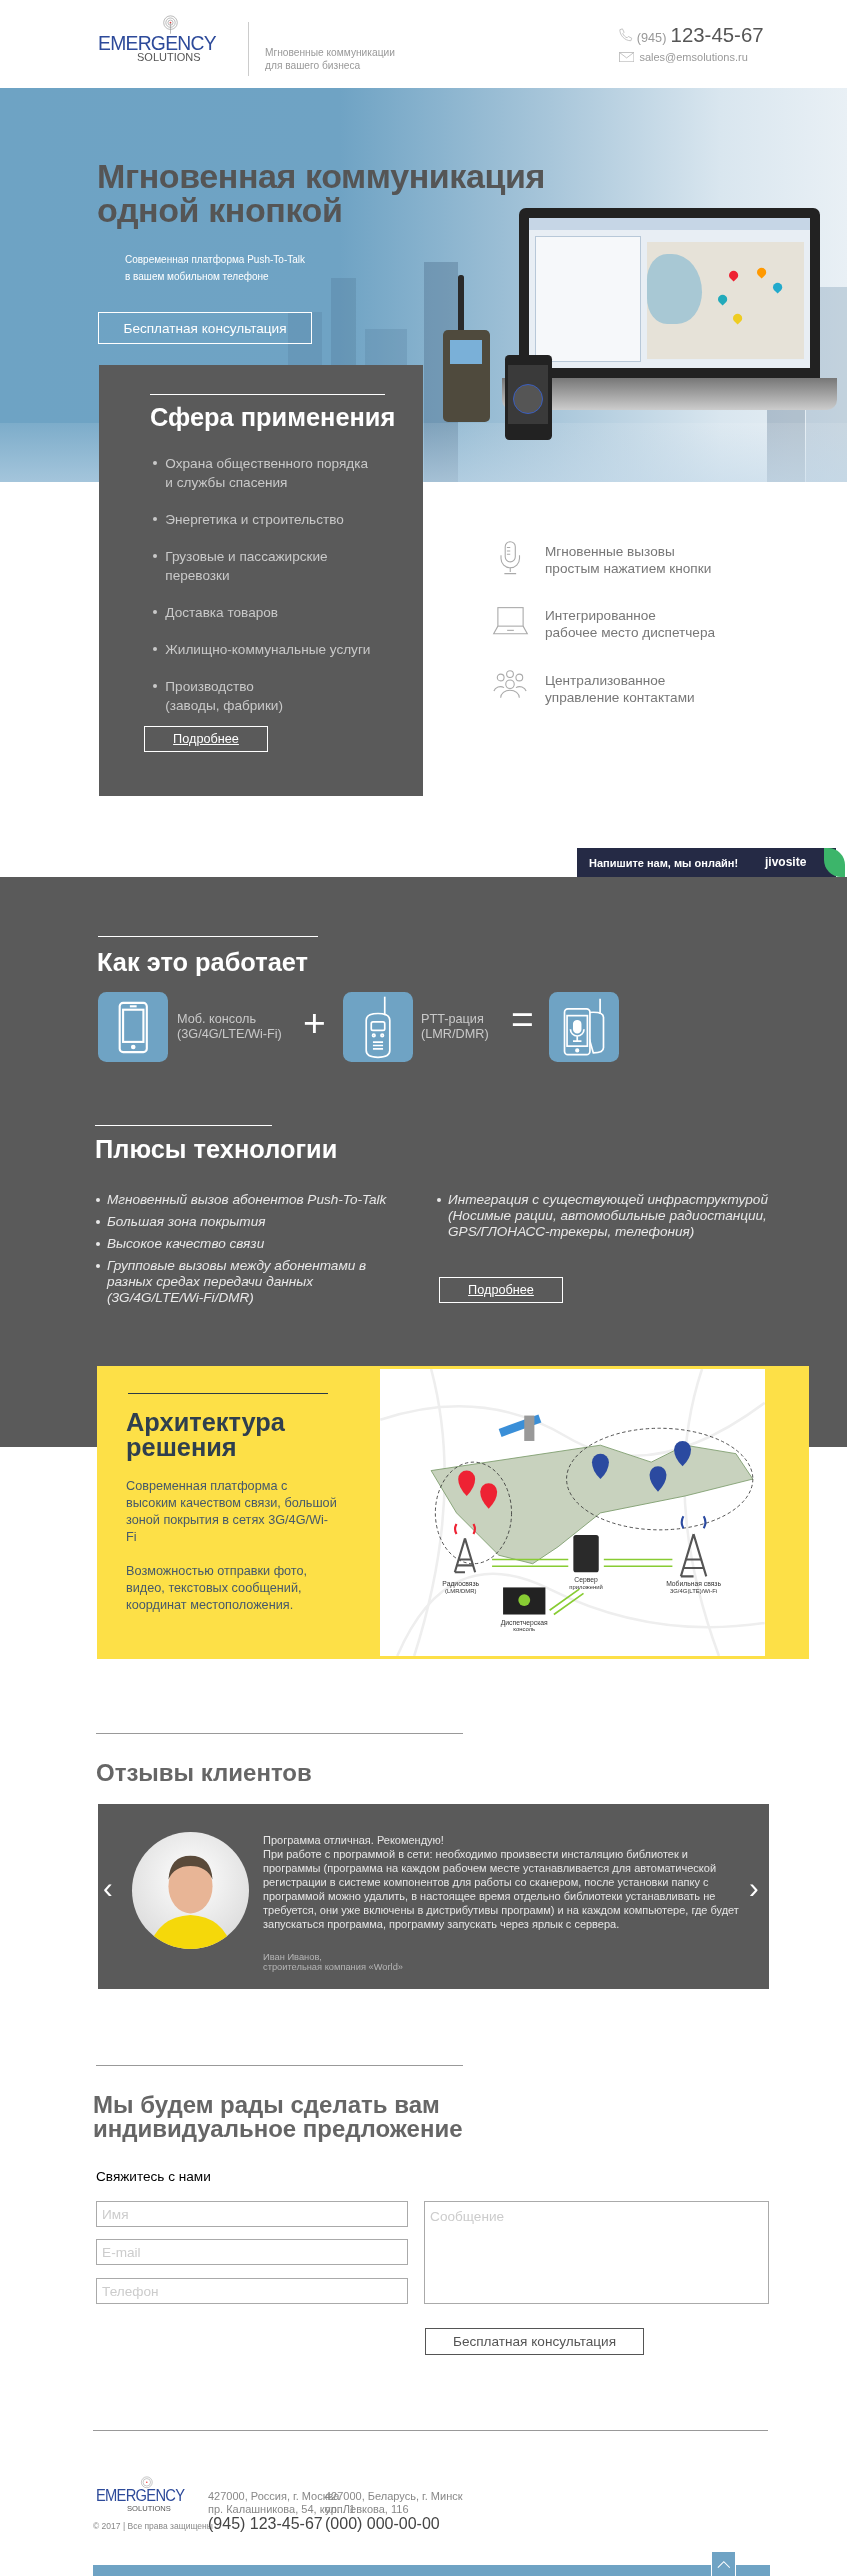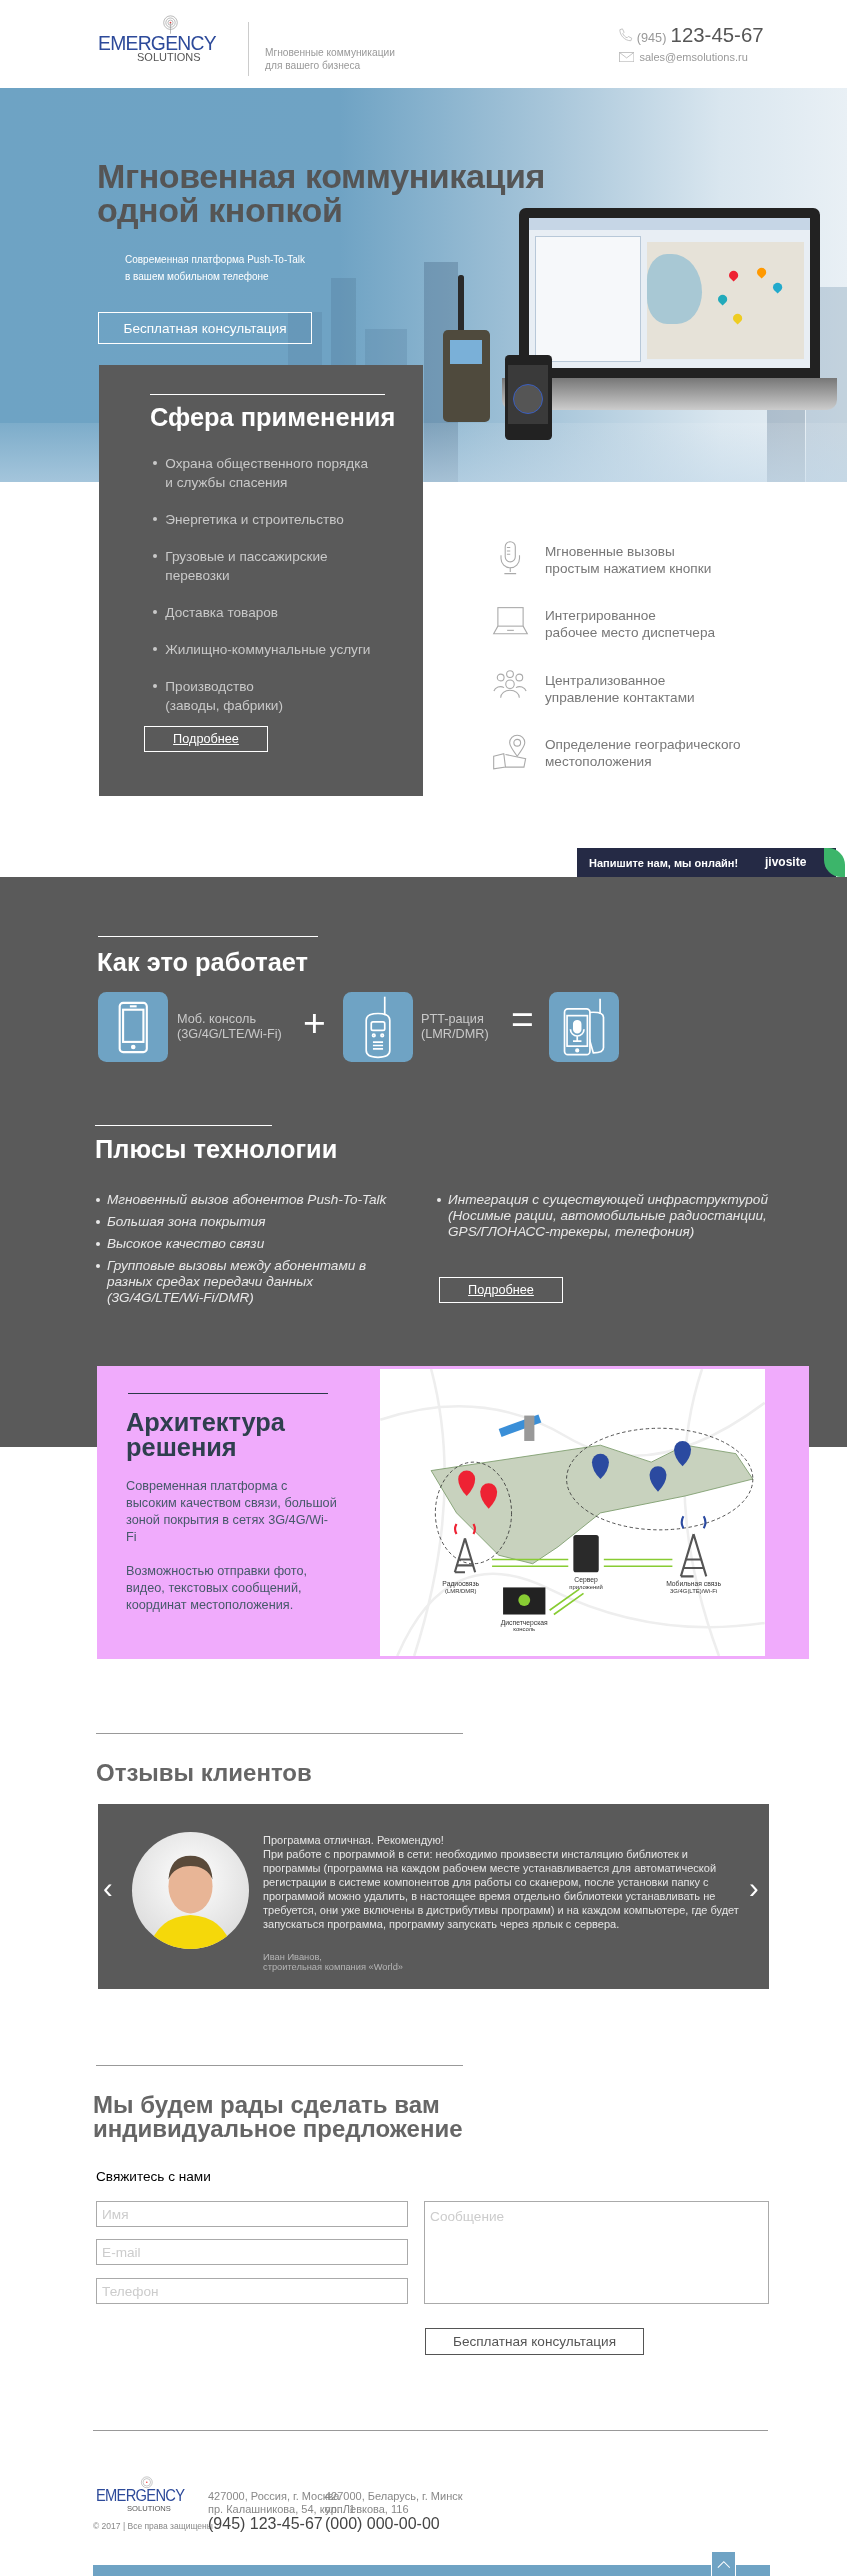--- a/index.html
+++ b/index.html
@@ -62,21 +62,21 @@
   .dark { position: absolute; left: 0; top: 877px; width: 848px; height: 570px; background: #5a5a5a; }
   .sec-title-w { position: absolute; font-size: 25.4px; color: #fff; }
   .how-tile { position: absolute; width: 70px; height: 70px; background: #6fa3c4; border-radius: 8.5px; display: flex; align-items: center; justify-content: center; }
   .how-label { position: absolute; font-size: 12.7px; line-height: 15.3px; color: #c9c9c9; }
   .how-op { position: absolute; font-size: 39px; color: #fff; font-weight: 200; }
   .adv-list { position: absolute; list-style: none; font-style: italic; }
   .adv-list li { position: relative; padding-left: 12px; font-size: 13.6px; line-height: 16px; color: #e8e8e8; margin-bottom: 6px; }
   .adv-list li::before { content: ""; position: absolute; left: 0.8px; top: 6px; width: 4.2px; height: 4.2px; border-radius: 50%; background: #e8e8e8; }
 
   
-  .arch { position: absolute; left: 97px; top: 1366px; width: 712px; height: 293px; background: #f0abfc; }
+  .arch { position: absolute; left: 97px; top: 1366px; width: 712px; height: 293px; background: #fde047; }
   .arch-rule { position: absolute; left: 30.5px; top: 27px; width: 200px; height: 0.8px; background: #2a3a48; }
   .arch-title { position: absolute; left: 29px; top: 44px; font-size: 25.4px; line-height: 25.4px; color: #2f3f4e; }
   .arch-text { position: absolute; left: 29px; top: 112px; font-size: 12.7px; line-height: 17px; color: #46596a; width: 212px; }
   .arch-img { position: absolute; left: 283px; top: 2.5px; width: 385px; height: 287px; background: #fff; overflow: hidden; }
 
   
   .rule-grey { position: absolute; height: 0.8px; background: #999; }
   .sec-title-g { position: absolute; font-size: 24px; color: #666; }
   .review-box { position: absolute; left: 98px; top: 1804px; width: 671px; height: 185px; background: #5a5a5a; }
   .avatar { position: absolute; left: 34px; top: 28px; width: 117px; height: 117px; border-radius: 50%; background: radial-gradient(circle at 50% 40%, #fff 0%, #e0e0e0 70%, #cfcfcf 100%); overflow: hidden; }
@@ -235,34 +235,20 @@
           <path d="M10 34a11 9 0 0 1 22 0"></path>
           <path d="M2 26a8 7 0 0 1 12-4"></path>
           <path d="M40 26a8 7 0 0 0-12-4"></path>
         </svg>
     </div>
     <div class="feature-text">
       <div>Централизованное</div>
       <div>управление контактами</div>
     </div>
   </div>
-  <div class="feature">
-    <div class="feature-icon">
-      <svg width="37" height="36" viewBox="0 0 44 42" fill="none" stroke="#aaa" stroke-width="1.3">
-          <path d="M30 26c-6-8-9-12-9-16a9 9 0 0 1 18 0c0 4-3 8-9 16z"></path>
-          <circle cx="30" cy="10" r="4"></circle>
-          <path d="M2 26l12-3 2 16-14 2z"></path>
-          <path d="M16 24l10 2 14 3-2 10-22 0"></path>
-        </svg>
-    </div>
-    <div class="feature-text">
-      <div>Определение географического</div>
-      <div>местоположения</div>
-    </div>
-  </div>
 </section>
 
 <div class="jivo">
   <span class="jivo-text">Напишите нам, мы онлайн!</span>
   <span class="jivo-logo">jivosite</span>
   <span class="jivo-leaf"></span>
 </div>
 
 <section class="dark">
   <div class="panel-rule" style="left:98px;top:59px;width:220px;"></div>

